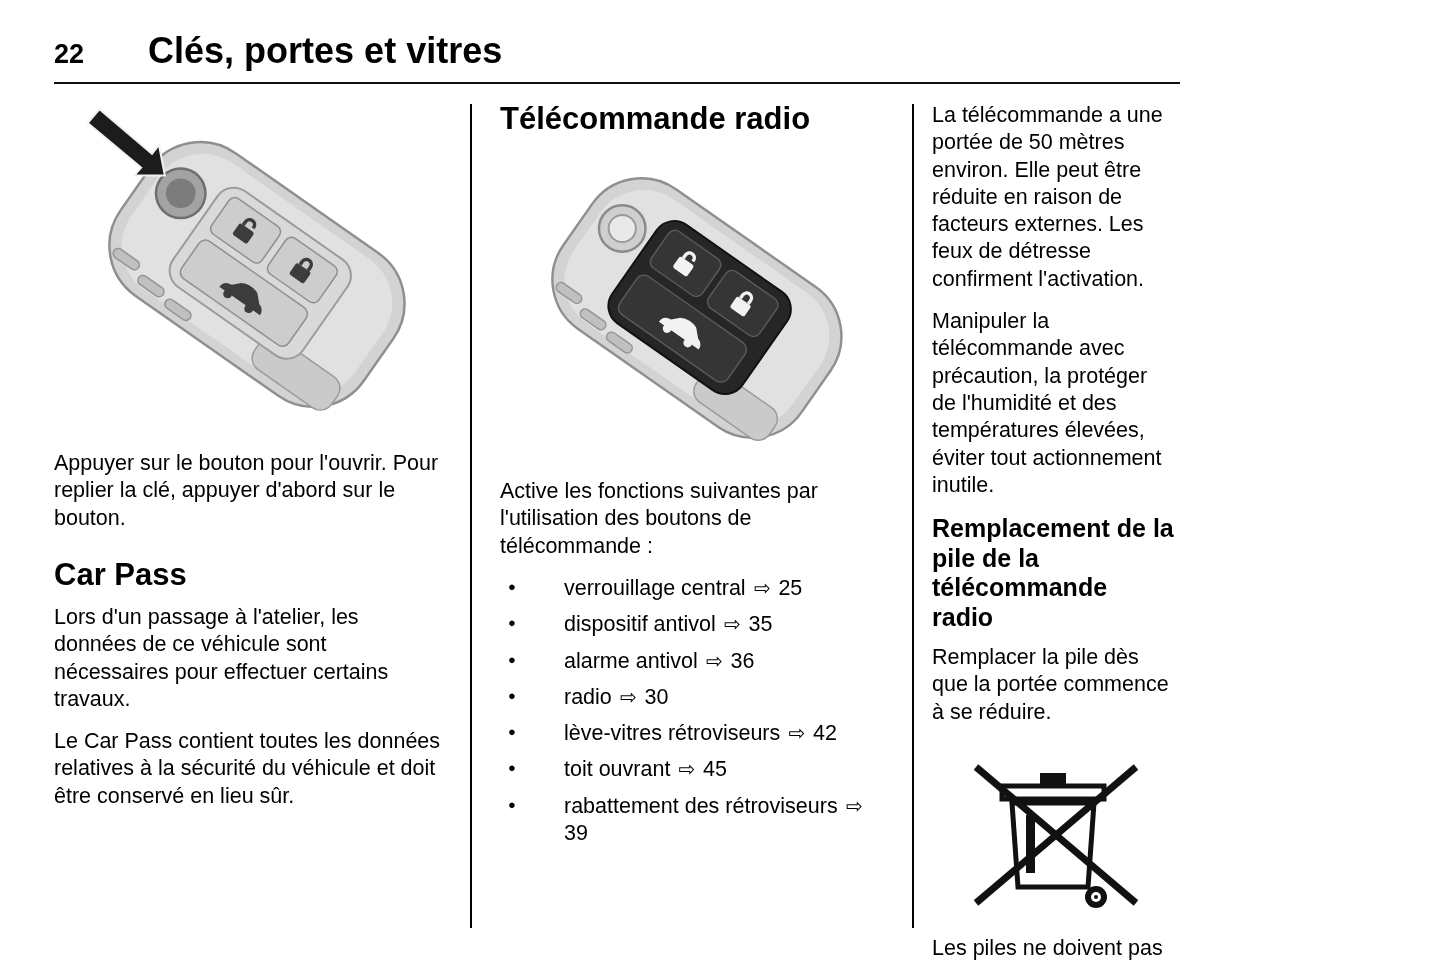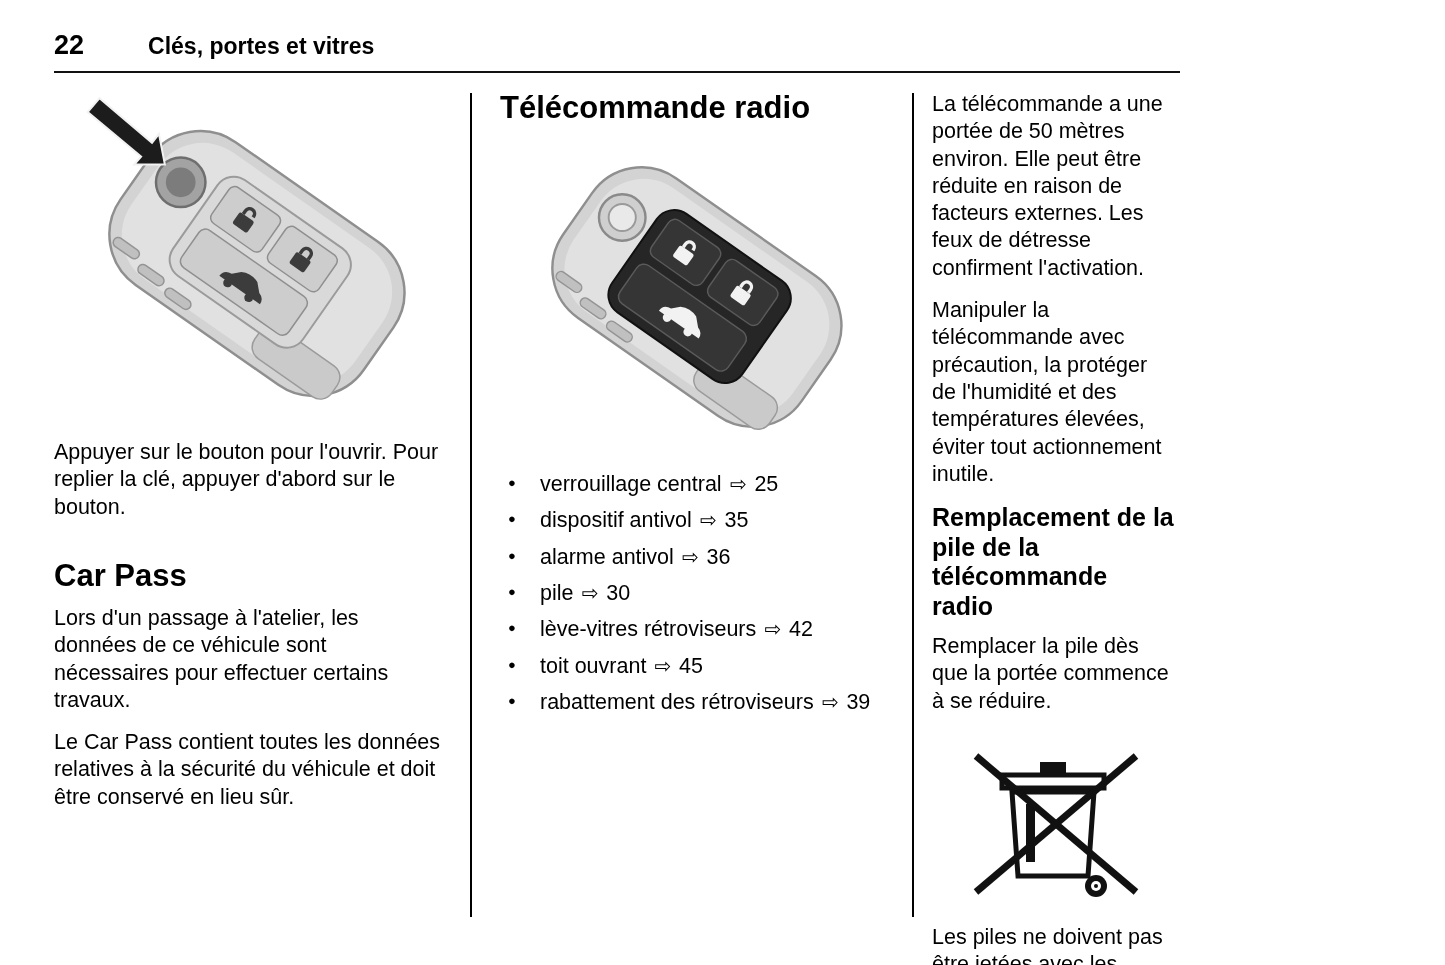--- a/index.html
+++ b/index.html
@@ -21,21 +21,21 @@
     align-items: baseline;
     gap: 64px;
     padding-bottom: 10px;
     border-bottom: 2.5px solid #111;
   }
   .page-number {
     font-size: 27px;
     font-weight: bold;
   }
   .chapter-title {
-    font-size: 23px;
+    font-size: 36px;
     font-weight: bold;
   }
   .columns {
     display: grid;
     grid-template-columns: 416px 2px 440px 2px 1fr;
     margin-top: 18px;
     min-height: 828px;
   }
   .divider {
     background: #000;
@@ -54,21 +54,21 @@
     margin: 0 0 12px 0;
     line-height: 1.1;
   }
   h3.sub-heading {
     font-size: 25px;
     font-weight: bold;
     margin: 2px 0 12px 0;
     line-height: 1.18;
   }
   h3.sub-heading.mid { margin-top: 15px; }
-  h2.section-heading.mid { margin-top: 38px; }
+  h2.section-heading.mid { margin-top: 26px; }
   p.body-text {
     font-size: 21.5px;
     line-height: 1.27;
     margin: 0 0 15px 0;
   }
   .figure {
     margin: 6px 0 10px 0;
   }
   .figure.centered { text-align: center; margin: 12px 0 14px 0; }
 
@@ -83,21 +83,21 @@
     line-height: 1.27;
     margin-bottom: 9px;
   }
   .dot {
     flex: 0 0 40px;
     box-sizing: border-box;
     padding-left: 8px;
     padding-top: 4px;
     font-size: 13px;
   }
-  .li-text { max-width: 340px; }
+  .li-text { max-width: 340px; margin-left: 24px; }
   .refarrow {
     font-size: 20px;
     padding: 0 2px;
   }
   svg { display: block; }
 </style>
 </head>
 <body>
 
 <div class="page">
@@ -185,37 +185,38 @@
               <path d="M -24 8 q 0 -8 9 -9 l 7 -7 q 9 -5 19 -1 l 8 8 q 7 2 7 9 z"></path>
               <circle cx="-13" cy="9" r="4.5"></circle>
               <circle cx="13" cy="9" r="4.5"></circle>
             </g>
           </g>
           <circle cx="126" cy="83" r="24" fill="#cfcfcf" stroke="#8a8a8a" stroke-width="2.5"></circle>
           <circle cx="126" cy="83" r="14" fill="#e9e9e9" stroke="#9a9a9a" stroke-width="2"></circle>
         </svg>
       </div>
 
+      <p class="body-text">Active les fonctions suivantes par l'utilisation des boutons de télécommande :</p>
 
       <ul class="function-list">
         <li>
           <span class="dot">●</span>
           <span class="li-text"><span>verrouillage central</span> <span class="refarrow">⇨</span> <span>25</span></span>
         </li>
         <li>
           <span class="dot">●</span>
           <span class="li-text"><span>dispositif antivol</span> <span class="refarrow">⇨</span> <span>35</span></span>
         </li>
         <li>
           <span class="dot">●</span>
           <span class="li-text"><span>alarme antivol</span> <span class="refarrow">⇨</span> <span>36</span></span>
         </li>
         <li>
           <span class="dot">●</span>
-          <span class="li-text"><span>pile</span> <span class="refarrow">⇨</span> <span>30</span></span>
+          <span class="li-text"><span>radio</span> <span class="refarrow">⇨</span> <span>30</span></span>
         </li>
         <li>
           <span class="dot">●</span>
           <span class="li-text"><span>lève-vitres rétroviseurs</span> <span class="refarrow">⇨</span> <span>42</span></span>
         </li>
         <li>
           <span class="dot">●</span>
           <span class="li-text"><span>toit ouvrant</span> <span class="refarrow">⇨</span> <span>45</span></span>
         </li>
         <li>

